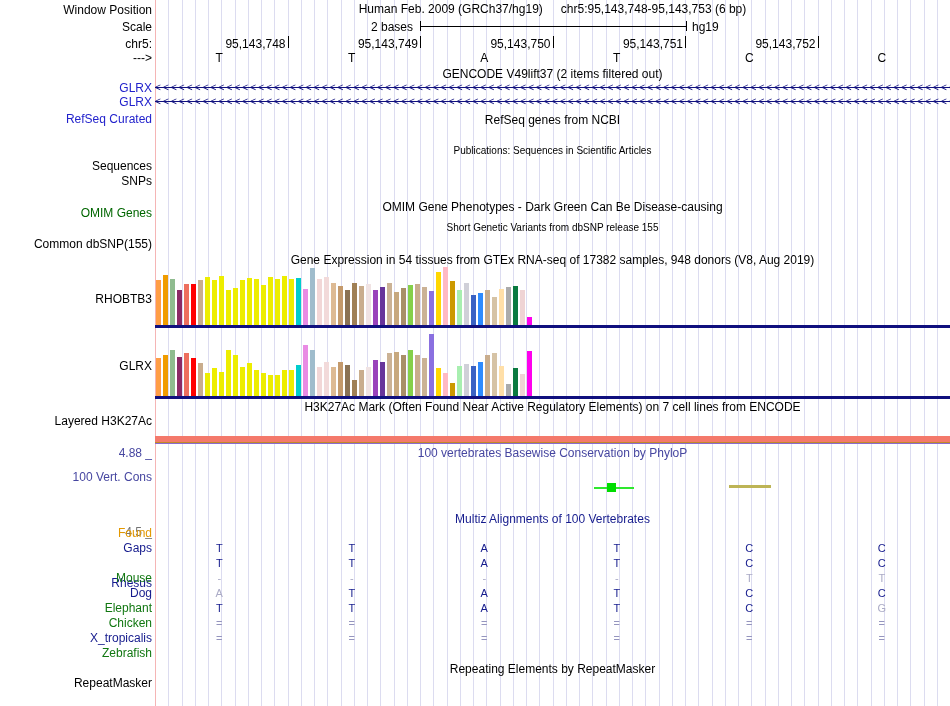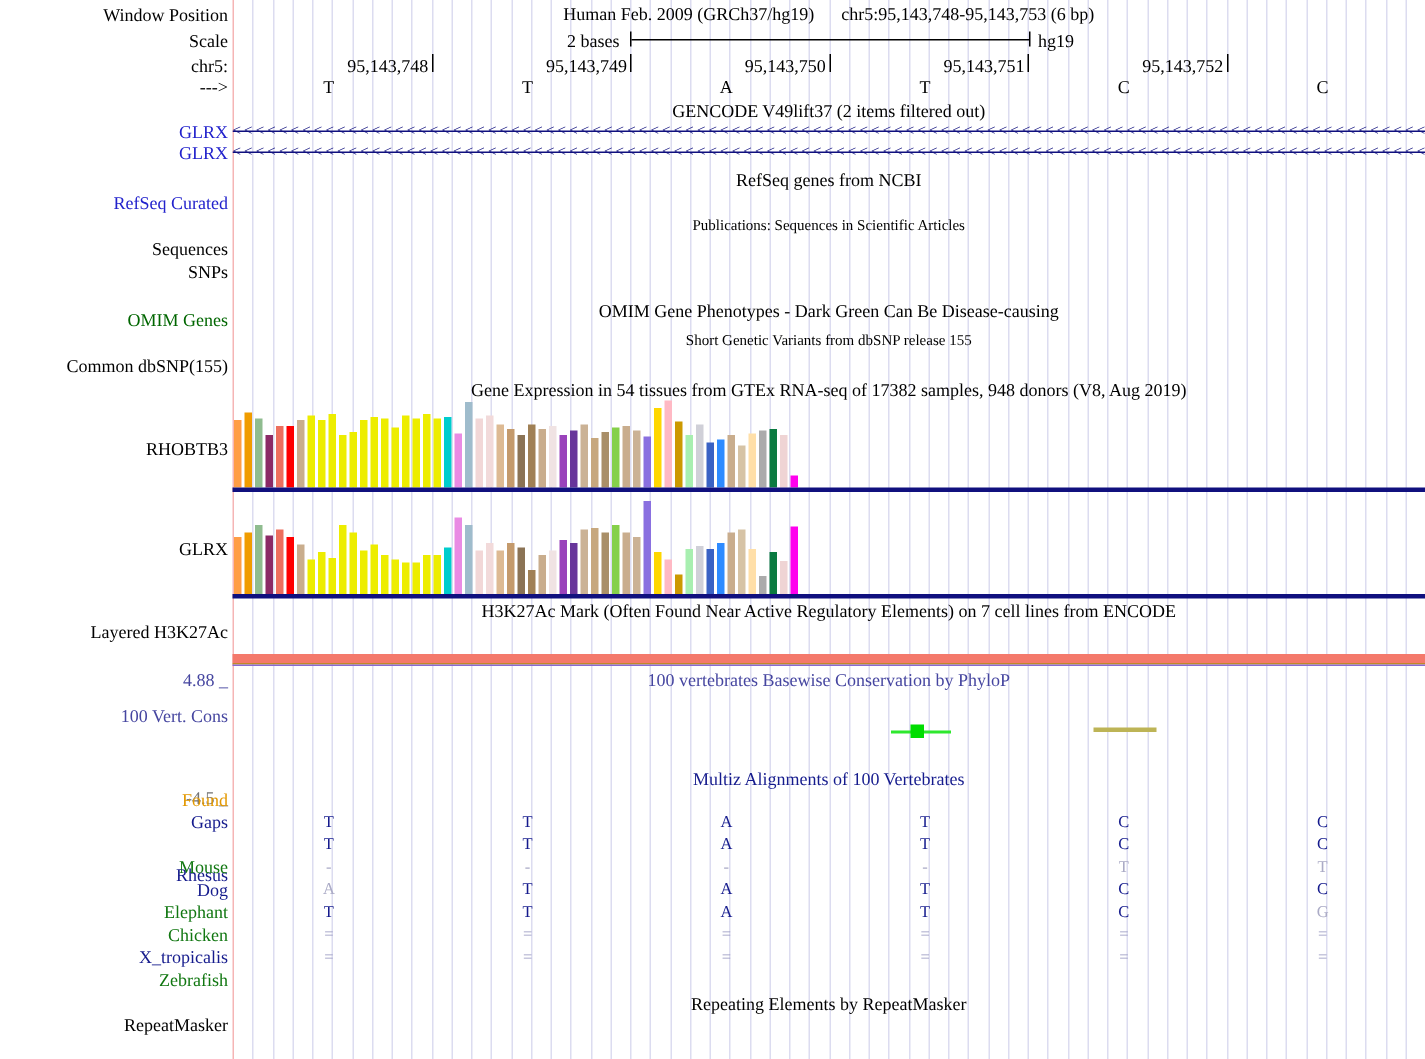--- a/index.html
+++ b/index.html
@@ -1,17 +1,17 @@
 <!DOCTYPE html>
 <html><head>
 <meta charset="utf-8">
 <style>
   html,body{margin:0;padding:0;background:#fff;}
   #screen{position:relative;width:950px;height:706px;background:#fff;overflow:hidden;
-          font-family:Liberation Serif, serif;color:#000;}
+          font-family:Liberation Sans, sans-serif;color:#000;}
   .abs{position:absolute;}
   .left-label{position:absolute;left:0;width:152px;text-align:right;font-size:12px;
               white-space:nowrap;line-height:14px;}
   .center-title{position:absolute;left:155px;width:795px;text-align:center;font-size:12px;
                 white-space:nowrap;line-height:14px;}
   .small{font-size:10px;line-height:12px;}
   .gridline{position:absolute;top:0;height:706px;width:1px;}
   .tick{position:absolute;width:1px;background:#000;}
   .coord-num{position:absolute;font-size:12px;text-align:right;white-space:nowrap;}
   .base-letter{position:absolute;width:20px;text-align:center;font-size:12px;}
@@ -133,21 +133,21 @@
       <div class="arrow-line" style="top: 6px; background: rgb(16, 16, 126);"></div>
       <div class="arrow-text" style="color: rgb(16, 16, 126);">&lt;&lt;&lt;&lt;&lt;&lt;&lt;&lt;&lt;&lt;&lt;&lt;&lt;&lt;&lt;&lt;&lt;&lt;&lt;&lt;&lt;&lt;&lt;&lt;&lt;&lt;&lt;&lt;&lt;&lt;&lt;&lt;&lt;&lt;&lt;&lt;&lt;&lt;&lt;&lt;&lt;&lt;&lt;&lt;&lt;&lt;&lt;&lt;&lt;&lt;&lt;&lt;&lt;&lt;&lt;&lt;&lt;&lt;&lt;&lt;&lt;&lt;&lt;&lt;&lt;&lt;&lt;&lt;&lt;&lt;&lt;&lt;&lt;&lt;&lt;&lt;&lt;&lt;&lt;&lt;&lt;&lt;&lt;&lt;&lt;&lt;&lt;&lt;&lt;&lt;&lt;&lt;&lt;&lt;&lt;&lt;&lt;&lt;&lt;&lt;&lt;&lt;&lt;&lt;&lt;&lt;&lt;&lt;&lt;&lt;&lt;&lt;&lt;&lt;&lt;&lt;&lt;&lt;&lt;&lt;</div>
     </div>
   <div class="left-label" style="top:95px;color:#2222CC">GLRX</div>
   <div class="arrow-row" style="top:95px" id="arrow-row-2">
       <div class="arrow-line" style="top: 6px; background: rgb(16, 16, 126);"></div>
       <div class="arrow-text" style="color: rgb(16, 16, 126);">&lt;&lt;&lt;&lt;&lt;&lt;&lt;&lt;&lt;&lt;&lt;&lt;&lt;&lt;&lt;&lt;&lt;&lt;&lt;&lt;&lt;&lt;&lt;&lt;&lt;&lt;&lt;&lt;&lt;&lt;&lt;&lt;&lt;&lt;&lt;&lt;&lt;&lt;&lt;&lt;&lt;&lt;&lt;&lt;&lt;&lt;&lt;&lt;&lt;&lt;&lt;&lt;&lt;&lt;&lt;&lt;&lt;&lt;&lt;&lt;&lt;&lt;&lt;&lt;&lt;&lt;&lt;&lt;&lt;&lt;&lt;&lt;&lt;&lt;&lt;&lt;&lt;&lt;&lt;&lt;&lt;&lt;&lt;&lt;&lt;&lt;&lt;&lt;&lt;&lt;&lt;&lt;&lt;&lt;&lt;&lt;&lt;&lt;&lt;&lt;&lt;&lt;&lt;&lt;&lt;&lt;&lt;&lt;&lt;&lt;&lt;&lt;&lt;&lt;&lt;&lt;&lt;&lt;&lt;&lt;</div>
     </div>
 
   <div class="center-title" style="top:113px">RefSeq genes from NCBI</div>
-  <div class="left-label" style="top:128px;color:#2222CC">RefSeq Curated</div>
+  <div class="left-label" style="top:112px;color:#2222CC">RefSeq Curated</div>
 
   <div class="center-title small" style="top:145px">Publications: Sequences in Scientific Articles</div>
   <div class="left-label" style="top:159px">Sequences</div>
   <div class="left-label" style="top:174px">SNPs</div>
 
   <div class="center-title" style="top:200px;color:#000000">OMIM Gene Phenotypes - Dark Green Can Be Disease-causing</div>
   <div class="left-label" style="top:206px;color:#006600">OMIM Genes</div>
 
   <div class="center-title small" style="top:222px">Short Genetic Variants from dbSNP release 155</div>
   <div class="left-label" style="top:237px">Common dbSNP(155)</div>

